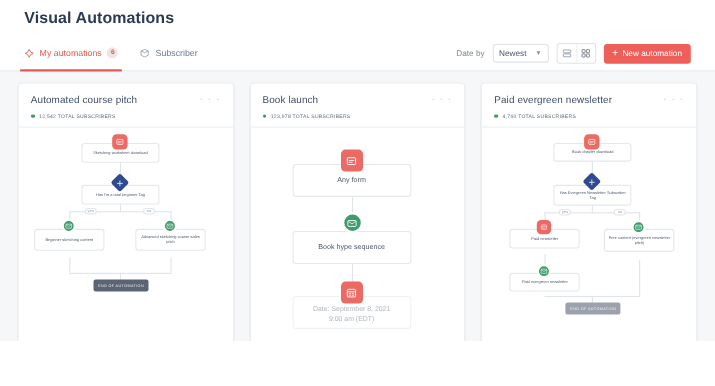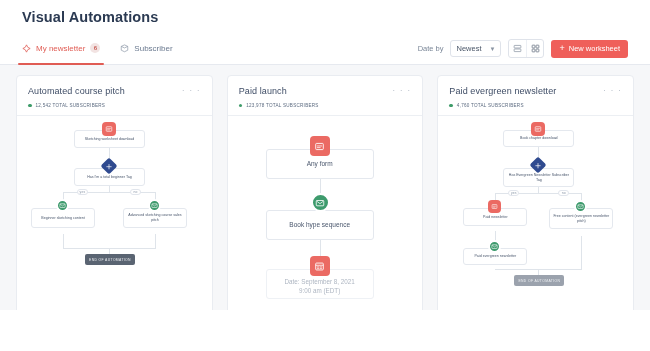--- a/index.html
+++ b/index.html
@@ -124,21 +124,21 @@
 
   <div class="toolbar">
     <div class="tabs">
 
       <div class="tab active">
         <span>
           <svg width="9" height="9" viewBox="0 0 16 16">
             <path d="M8 1.5 L10.2 5.8 L14.5 8 L10.2 10.2 L8 14.5 L5.8 10.2 L1.5 8 L5.8 5.8 Z" fill="none" stroke="#e05c54" stroke-width="1.4" stroke-linejoin="round"></path>
           </svg>
         </span>
-        <span>My newsletter</span>
+        <span>My automations</span>
         <span class="tab-count">6</span>
       </div>
 
       <div class="tab">
         <span>
           <svg width="9" height="9" viewBox="0 0 16 16">
             <path d="M2.2 4.2 L8 1.6 L13.8 4.2 L8 7 Z" fill="none" stroke="#8893a4" stroke-width="1.2" stroke-linejoin="round"></path>
             <path d="M2.2 4.4 L2.2 11 L8 13.8 L13.8 11 L13.8 4.4" fill="none" stroke="#8893a4" stroke-width="1.2" stroke-linejoin="round"></path>
           </svg>
         </span>
@@ -167,21 +167,21 @@
             <rect x="2" y="2" width="5" height="5" rx="1" fill="none" stroke="#5d6878" stroke-width="1.3"></rect>
             <rect x="9" y="2" width="5" height="5" rx="1" fill="none" stroke="#5d6878" stroke-width="1.3"></rect>
             <rect x="2" y="9" width="5" height="5" rx="1" fill="none" stroke="#5d6878" stroke-width="1.3"></rect>
             <rect x="9" y="9" width="5" height="5" rx="1" fill="none" stroke="#5d6878" stroke-width="1.3"></rect>
           </svg>
         </div>
       </div>
 
       <div class="btn-primary">
         <span class="plus">+</span>
-        <span>New worksheet</span>
+        <span>New automation</span>
       </div>
     </div>
   </div>
 
   <div class="board">
 
     <div class="card">
       <div class="card-head">
         <div class="card-title-row">
           <div class="card-title">Automated course pitch</div>
@@ -250,21 +250,21 @@
           <span class="ntext">Advanced sketching course sales pitch</span>
         </div>
 
         <div class="endbtn" style="left:68px; top:138px; width:50px; height:11px;">End of automation</div>
       </div>
     </div>
 
     <div class="card">
       <div class="card-head">
         <div class="card-title-row">
-          <div class="card-title">Paid launch</div>
+          <div class="card-title">Book launch</div>
           <div class="dots">· · ·</div>
         </div>
         <div class="subs">
           <span class="dot"></span>
           <span class="subs-text">123,978 TOTAL SUBSCRIBERS</span>
         </div>
       </div>
       <div class="card-sep"></div>
 
       <div class="canvas">

